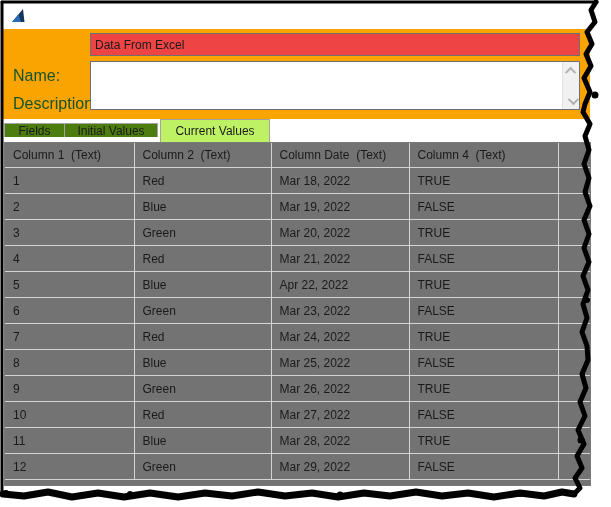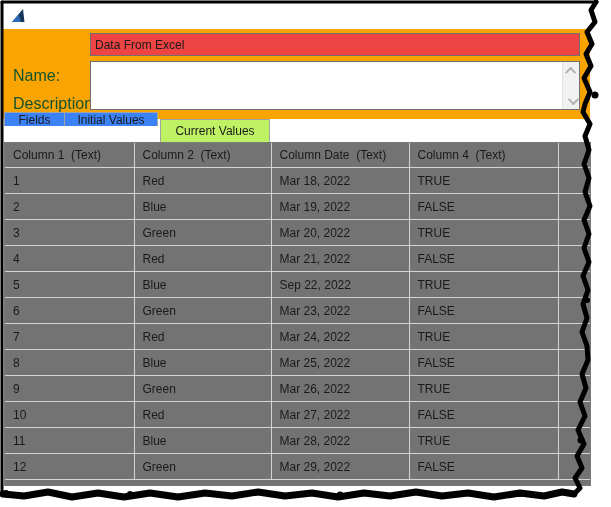--- a/index.html
+++ b/index.html
@@ -27,21 +27,21 @@
     font-family:inherit;font-size:12px;padding:2px 4px;outline:none;}
   .vscroll{position:absolute;top:0;right:0;bottom:0;width:17px;background:#f1f1f1;
     border-left:1px solid #e2e2e2;box-sizing:border-box;}
   .scroll-btn{position:absolute;left:0;width:17px;height:15px;display:flex;align-items:center;justify-content:center;cursor:default;}
   .scroll-btn.up{top:1px;}
   .scroll-btn.down{bottom:1px;}
   .chev{width:6px;height:6px;border-left:2px solid #b2b2b2;border-top:2px solid #b2b2b2;}
   .chev.u{transform:rotate(45deg) translateY(2px);}
   .chev.d{transform:rotate(225deg) translateY(2px);}
   
-  .tab{position:absolute;top:112px;height:14px;box-sizing:border-box;background:#3b82f6;
+  .tab{position:absolute;top:123px;height:14px;box-sizing:border-box;background:#4d7c0f;
     border:1px solid var(--tab_border,#a3a3a3);border-bottom:none;
     display:flex;align-items:center;justify-content:center;font-size:12px;cursor:default;}
   .tab-fields{left:4px;width:61px;}
   .tab-initial{left:64px;width:94px;}
   .tab.active{top:119px;height:23px;background:#bef264;z-index:3;}
   .tab-current{left:160px;width:110px;}
   
   .gridwrap{position:absolute;left:4px;top:142px;width:587px;height:344px;box-sizing:border-box;
     border:1px solid var(--table_border,#7a7a7a);background:#737373;overflow:hidden;}
   table.grid{border-collapse:collapse;table-layout:fixed;width:100%;}
@@ -135,21 +135,21 @@
     <td>4</td>
     <td>Red</td>
     <td>Mar 21, 2022</td>
     <td>FALSE</td>
     <td></td>
   </tr>
 
   <tr>
     <td>5</td>
     <td>Blue</td>
-    <td>Sep 22, 2022</td>
+    <td>Apr 22, 2022</td>
     <td>TRUE</td>
     <td></td>
   </tr>
 
   <tr>
     <td>6</td>
     <td>Green</td>
     <td>Mar 23, 2022</td>
     <td>FALSE</td>
     <td></td>

